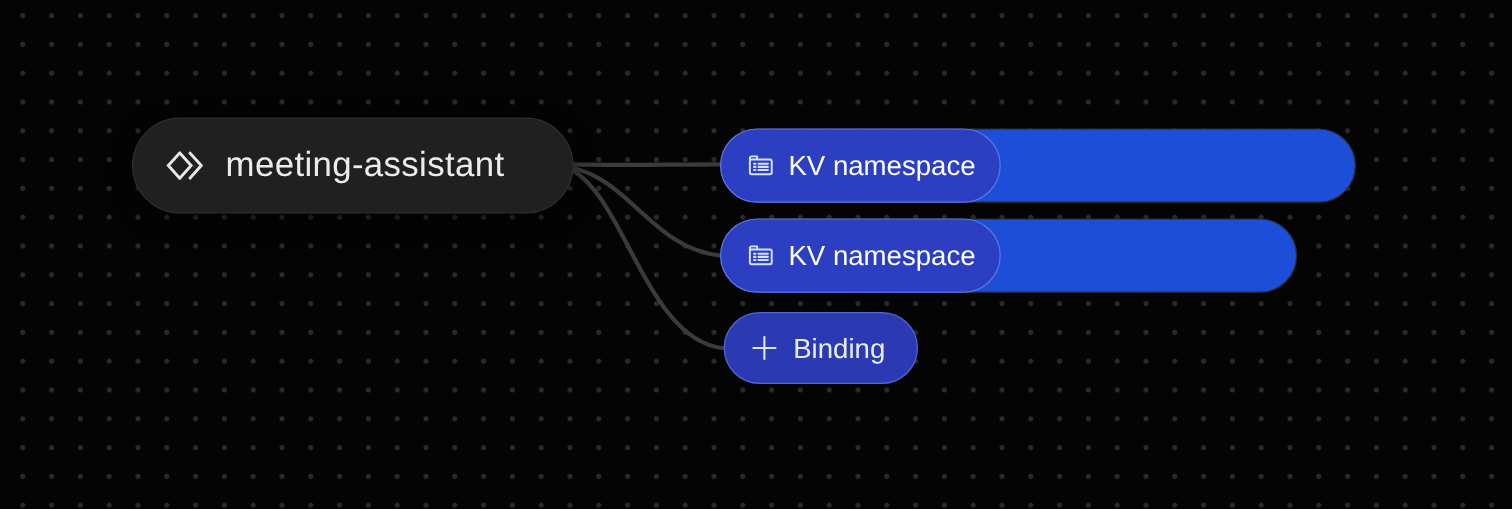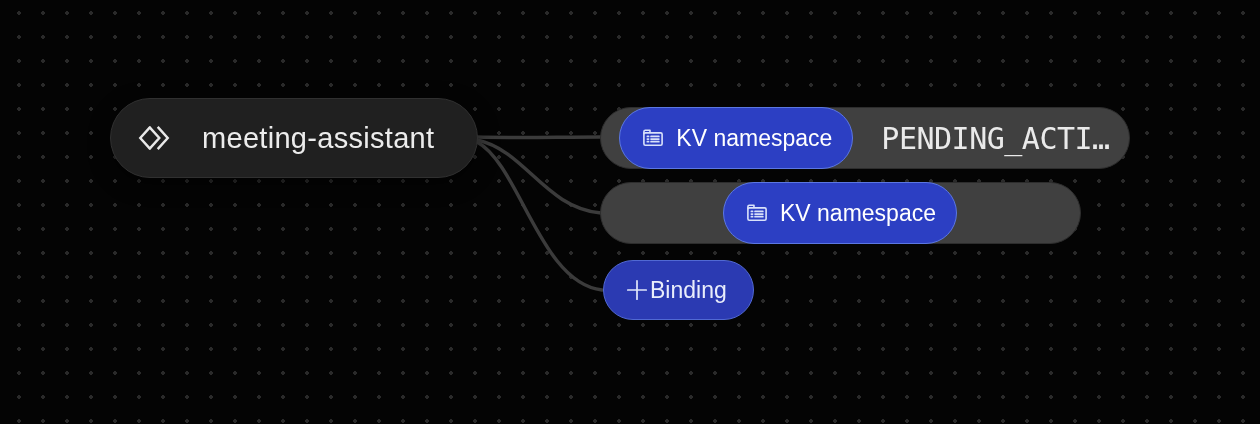--- a/index.html
+++ b/index.html
@@ -34,44 +34,43 @@
     left: 110px;
     top: 98px;
     width: 368px;
     height: 80px;
     box-sizing: border-box;
     background: #202020;
     border: 1px solid #303030;
     border-radius: 40px;
     display: flex;
     align-items: center;
-    gap: 29px;
+    gap: 15px;
     padding-left: 24px;
     box-shadow: 0 6px 20px rgba(0,0,0,0.55);
     cursor: pointer;
   }
   .worker-label {
     font-size: 29px;
     font-weight: 500;
     color: #ececec;
     letter-spacing: 0.3px;
     white-space: nowrap;
   }
 
   
   .binding-row {
     position: absolute;
     display: flex;
     align-items: center;
     box-sizing: border-box;
-    background: #404040;
+    background: #1d4ed8;
     border: 1px solid #2d2d2d;
     border-radius: 32px;
     cursor: pointer;
-    justify-content: center;
   }
   .binding-row.row-0 { left: 600px; top: 107px; width: 530px; height: 62px; }
   .binding-row.row-1 { left: 600px; top: 182px; width: 481px; height: 62px; }
 
   .type-badge {
     display: flex;
     align-items: center;
     gap: 10px;
     height: 62px;
     margin: -1px 0 -1px -1px;
@@ -97,20 +96,21 @@
 
   
   .add-binding {
     position: absolute;
     left: 603px;
     top: 260px;
     height: 60px;
     box-sizing: border-box;
     display: flex;
     align-items: center;
+    gap: 11px;
     padding: 0 26px 0 20px;
     background: #2b3ab2;
     border: 1.5px solid #5169d3;
     border-radius: 30px;
     color: #e9edfb;
     font-size: 23px;
     cursor: pointer;
     white-space: nowrap;
   }
 
@@ -151,21 +151,20 @@
             <path d="M10.2 10.6 h7.2"></path>
           <path d="M6.8 13 h1.1"></path>
             <path d="M10.2 13 h7.2"></path>
           <path d="M6.8 15.4 h1.1"></path>
             <path d="M10.2 15.4 h7.2"></path>
         </g>
       </svg>
     </span>
     <span>KV namespace</span>
   </span>
-  <span class="binding-value">PENDING_ACTI…</span>
 </div>
 
 <div class="binding-row row-1">
   <span class="type-badge">
     <span class="icon">
       <svg width="26" height="26" viewBox="0 0 24 24" fill="none" stroke="#d8e1fa" stroke-width="1.5" stroke-linejoin="round">
         <path d="M3.6 8.5 V6.2 a1.3 1.3 0 0 1 1.3 -1.3 h4.3 v2.4"></path>
         <rect x="3.6" y="7.3" width="16.8" height="11.4" rx="1.3"></rect>
         <g stroke-linecap="round" stroke-width="1.6">
           <path d="M6.8 10.6 h1.1"></path>

